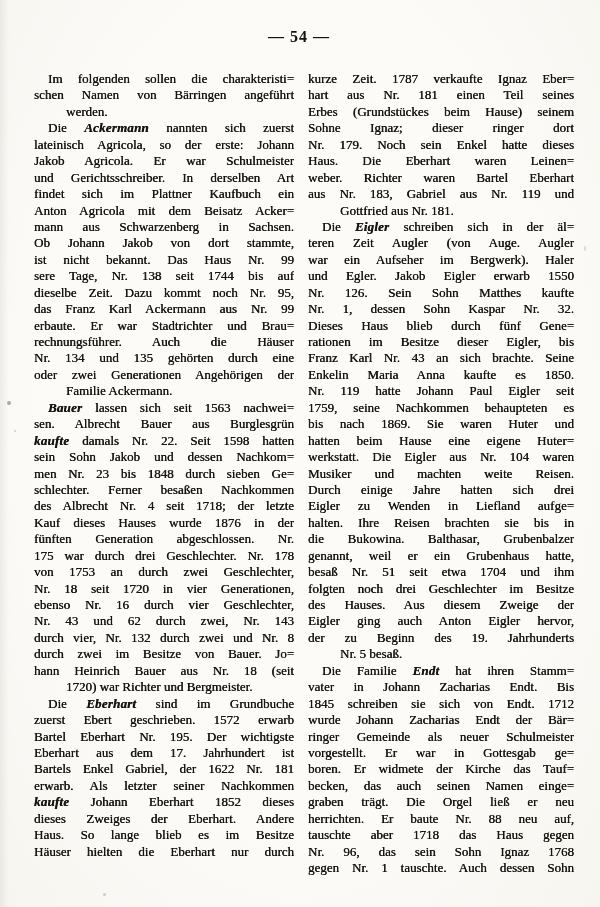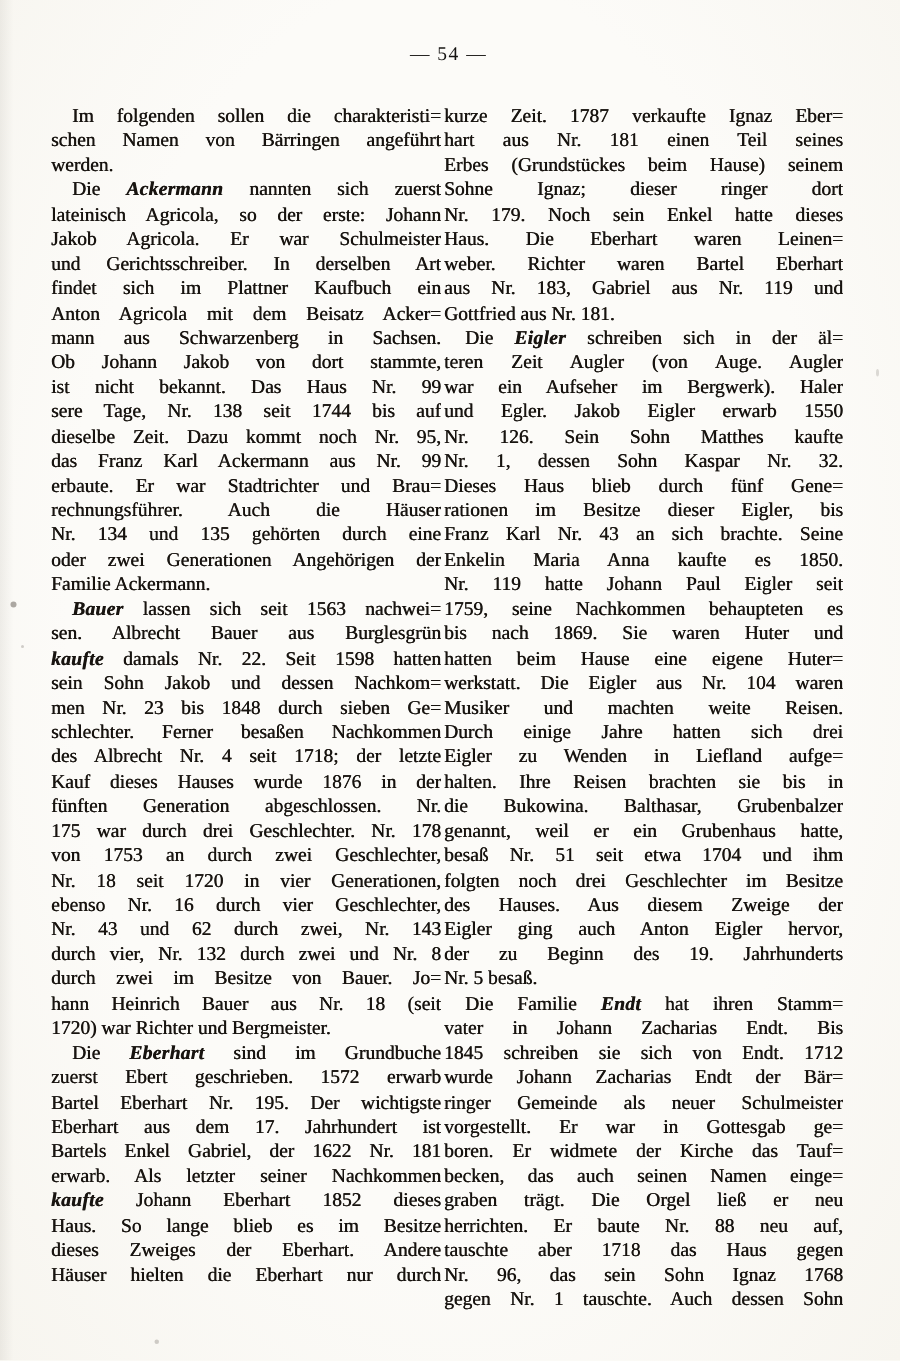--- a/index.html
+++ b/index.html
@@ -14,29 +14,29 @@
   .page{
     position:absolute;inset:0;
     padding:24px 26px 0 34px;
     box-sizing:border-box;
     background:
       linear-gradient(to right, rgba(120,115,105,0.10) 0px, rgba(120,115,105,0.0) 9px),
       radial-gradient(ellipse at 50% 45%, #fcfbf8 60%, #f7f5ef 100%);
   }
   .pagenum{
     text-align:center;
-    font-weight:normal;
-    font-size:13px;
+    font-weight:bold;
+    font-size:16px;
     letter-spacing:1px;
     margin:4px 10px 25px 0;
     color:#141210;
   }
   .columns{
     display:flex;
-    gap:2px;
+    gap:14px;
   }
   .col{
     width:260px;
   }
   .col.right{width:266px;}
   .line{
     font-size:13px;
     line-height:16.45px;
     height:16.45px;
     overflow:hidden;
@@ -44,20 +44,21 @@
     text-align-last:justify;
     text-shadow:0.3px 0 0 currentColor;
     white-space:nowrap;
     display:flex;
     justify-content:space-between;
   }
   
   .line{display:block;white-space:normal;}
   .para:not(.continues) .line:last-child{
     text-align-last:left;
+    margin-left:32px;
   }
   .para.indent .line:first-child{
     text-indent:14px;
   }
   b{font-weight:700;letter-spacing:0.2px;font-style:italic;}
   .speck{
     position:absolute;border-radius:50%;
     background:#6b655c;
   }
   .speck.s1{left:7px;top:401px;width:4px;height:4px;opacity:.55;}
@@ -118,22 +119,22 @@
           <div class="line">1720) war Richter und Bergmeister.</div>
         </div>
         <div class="para indent continues">
           <div class="line">Die <b>Eberhart</b> sind im Grundbuche</div>
           <div class="line">zuerst Ebert geschrieben. 1572 erwarb</div>
           <div class="line">Bartel Eberhart Nr. 195. Der wichtigste</div>
           <div class="line">Eberhart aus dem 17. Jahrhundert ist</div>
           <div class="line">Bartels Enkel Gabriel, der 1622 Nr. 181</div>
           <div class="line">erwarb. Als letzter seiner Nachkommen</div>
           <div class="line"><b>kaufte</b> Johann Eberhart 1852 dieses</div>
+          <div class="line">dieses Zweiges der Eberhart. Andere</div>
           <div class="line">Haus. So lange blieb es im Besitze</div>
-          <div class="line">dieses Zweiges der Eberhart. Andere</div>
           <div class="line">Häuser hielten die Eberhart nur durch</div>
         </div>
       </div>
     <div class="col right" id="col-right">
         <div class="para">
           <div class="line">kurze Zeit. 1787 verkaufte Ignaz Eber=</div>
           <div class="line">hart aus Nr. 181 einen Teil seines</div>
           <div class="line">Erbes (Grundstückes beim Hause) seinem</div>
           <div class="line">Sohne Ignaz; dieser ringer dort</div>
           <div class="line">Nr. 179. Noch sein Enkel hatte dieses</div>

